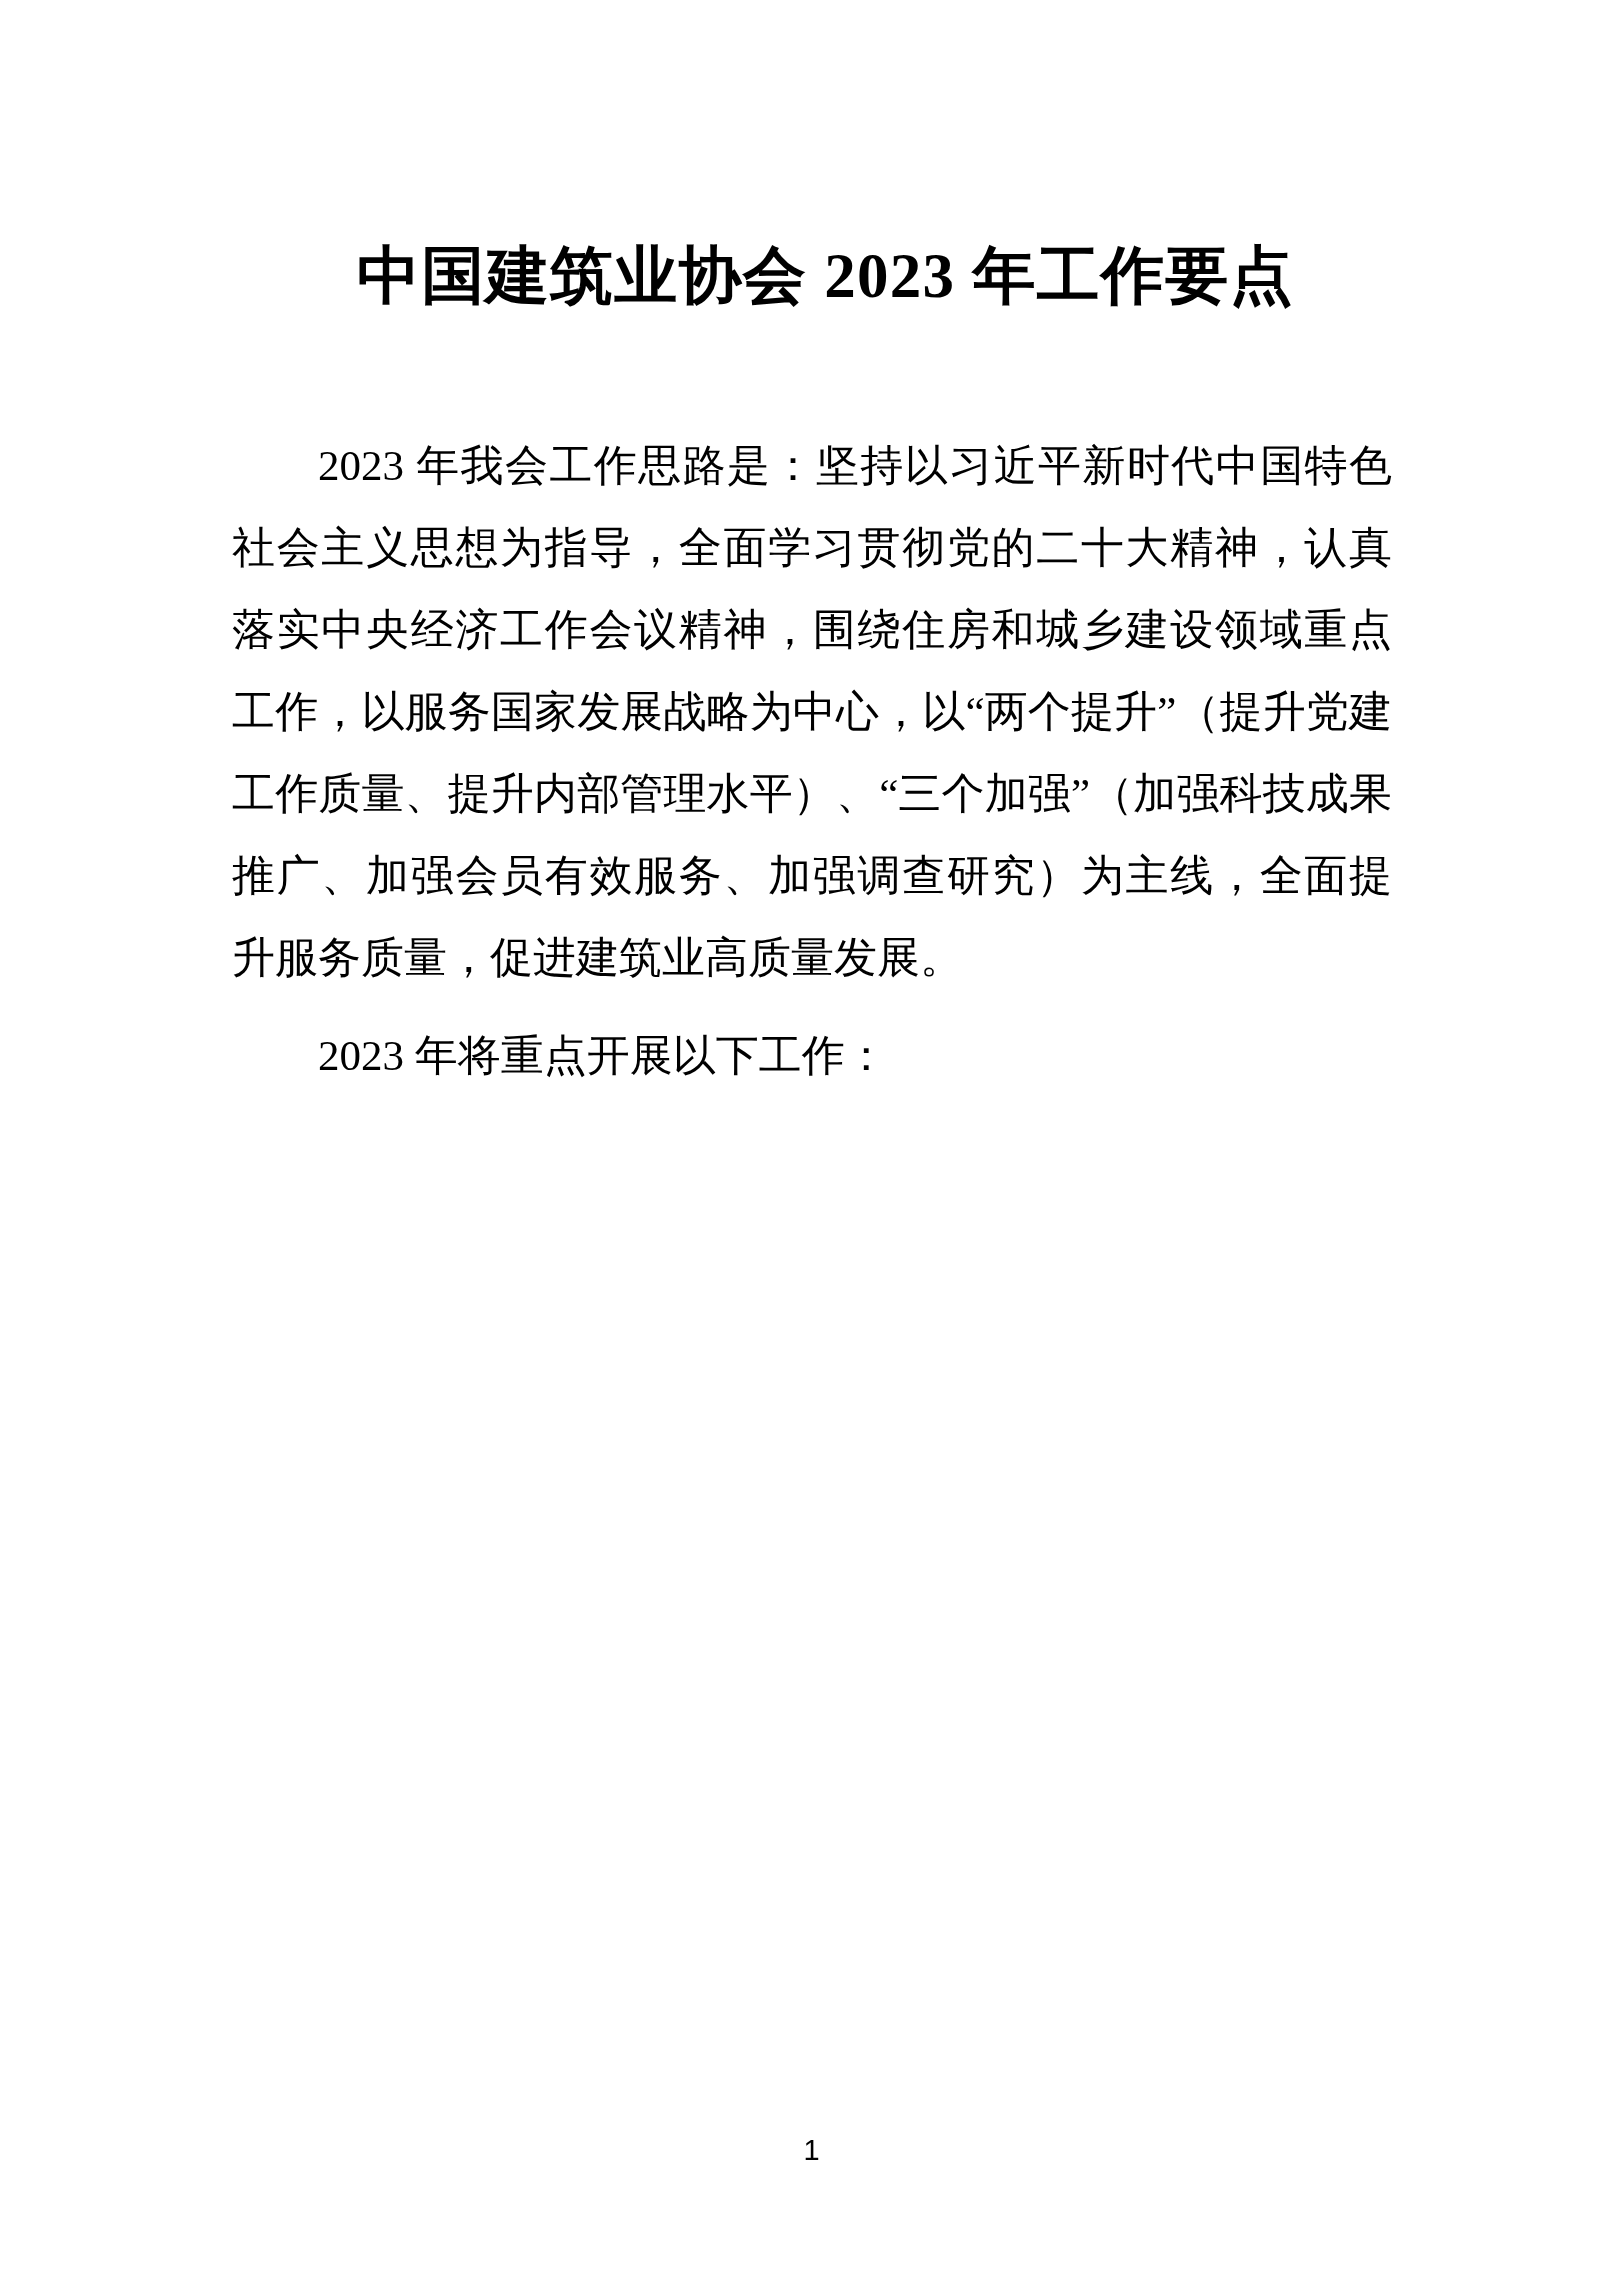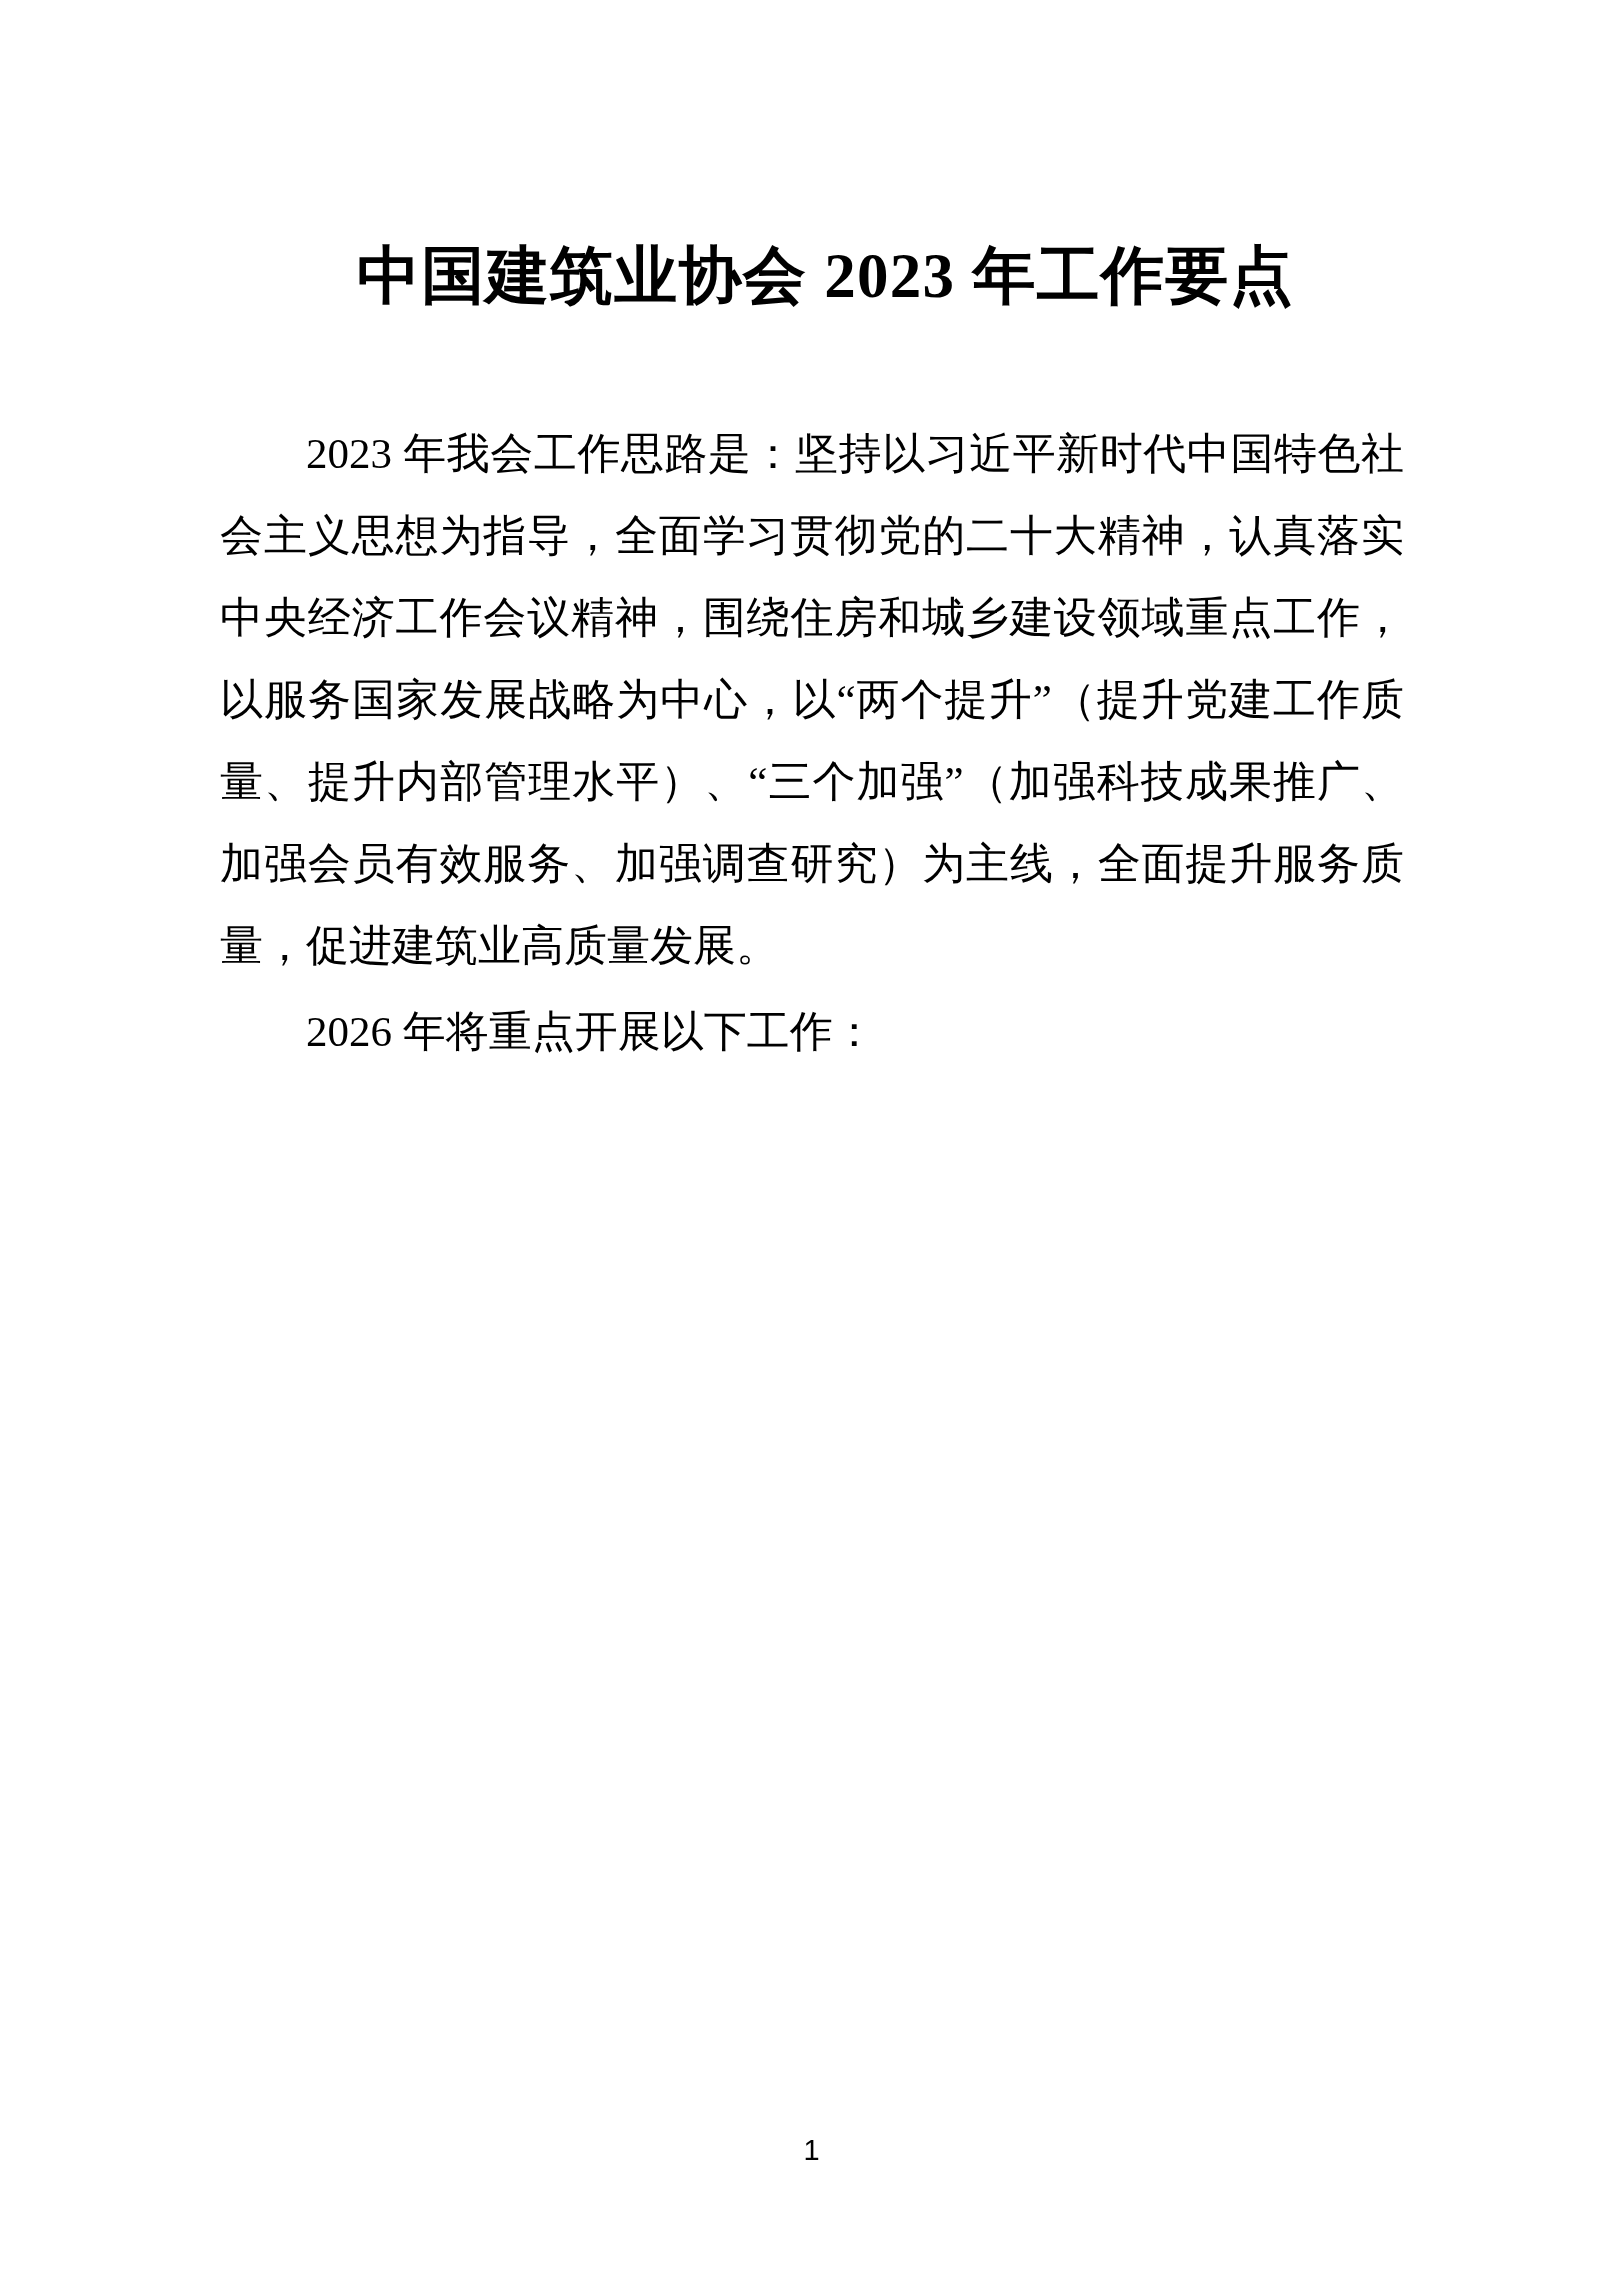--- a/index.html
+++ b/index.html
@@ -33,21 +33,21 @@
     position: absolute;
     left: 216px;
     top: 409px;
     width: 1192px;
     font-size: 43px;
     line-height: 82px;
     text-align: justify;
     text-justify: inter-ideograph;
   }
   .para {
-    margin: 4px;
+    margin: 16px;
     padding: 0;
     text-indent: 2em;
   }
   .para-lead {
     font-weight: bold;
   }
   .page-number {
     position: absolute;
     top: 2134px;
     left: 0;
@@ -62,21 +62,21 @@
 <body>
 
 <div class="page">
 
   <h1 class="doc-title">中国建筑业协会 2023 年工作要点</h1>
 
   <div class="doc-body">
 
     <p class="para"><span class="para-lead"></span><span>2023 年我会工作思路是：坚持以习近平新时代中国特色社会主义思想为指导，全面学习贯彻党的二十大精神，认真落实中央经济工作会议精神，围绕住房和城乡建设领域重点工作，以服务国家发展战略为中心，以“两个提升”（提升党建工作质量、提升内部管理水平）、“三个加强”（加强科技成果推广、加强会员有效服务、加强调查研究）为主线，全面提升服务质量，促进建筑业高质量发展。</span></p>
 
-    <p class="para"><span class="para-lead"></span><span>2026 年将重点开展以下工作：</span></p>
+    <p class="para"><span class="para-lead"></span><span>2023 年将重点开展以下工作：</span></p>
 
 
 
   </div>
 
   <div class="page-number">1</div>
 
 </div>
 
 

